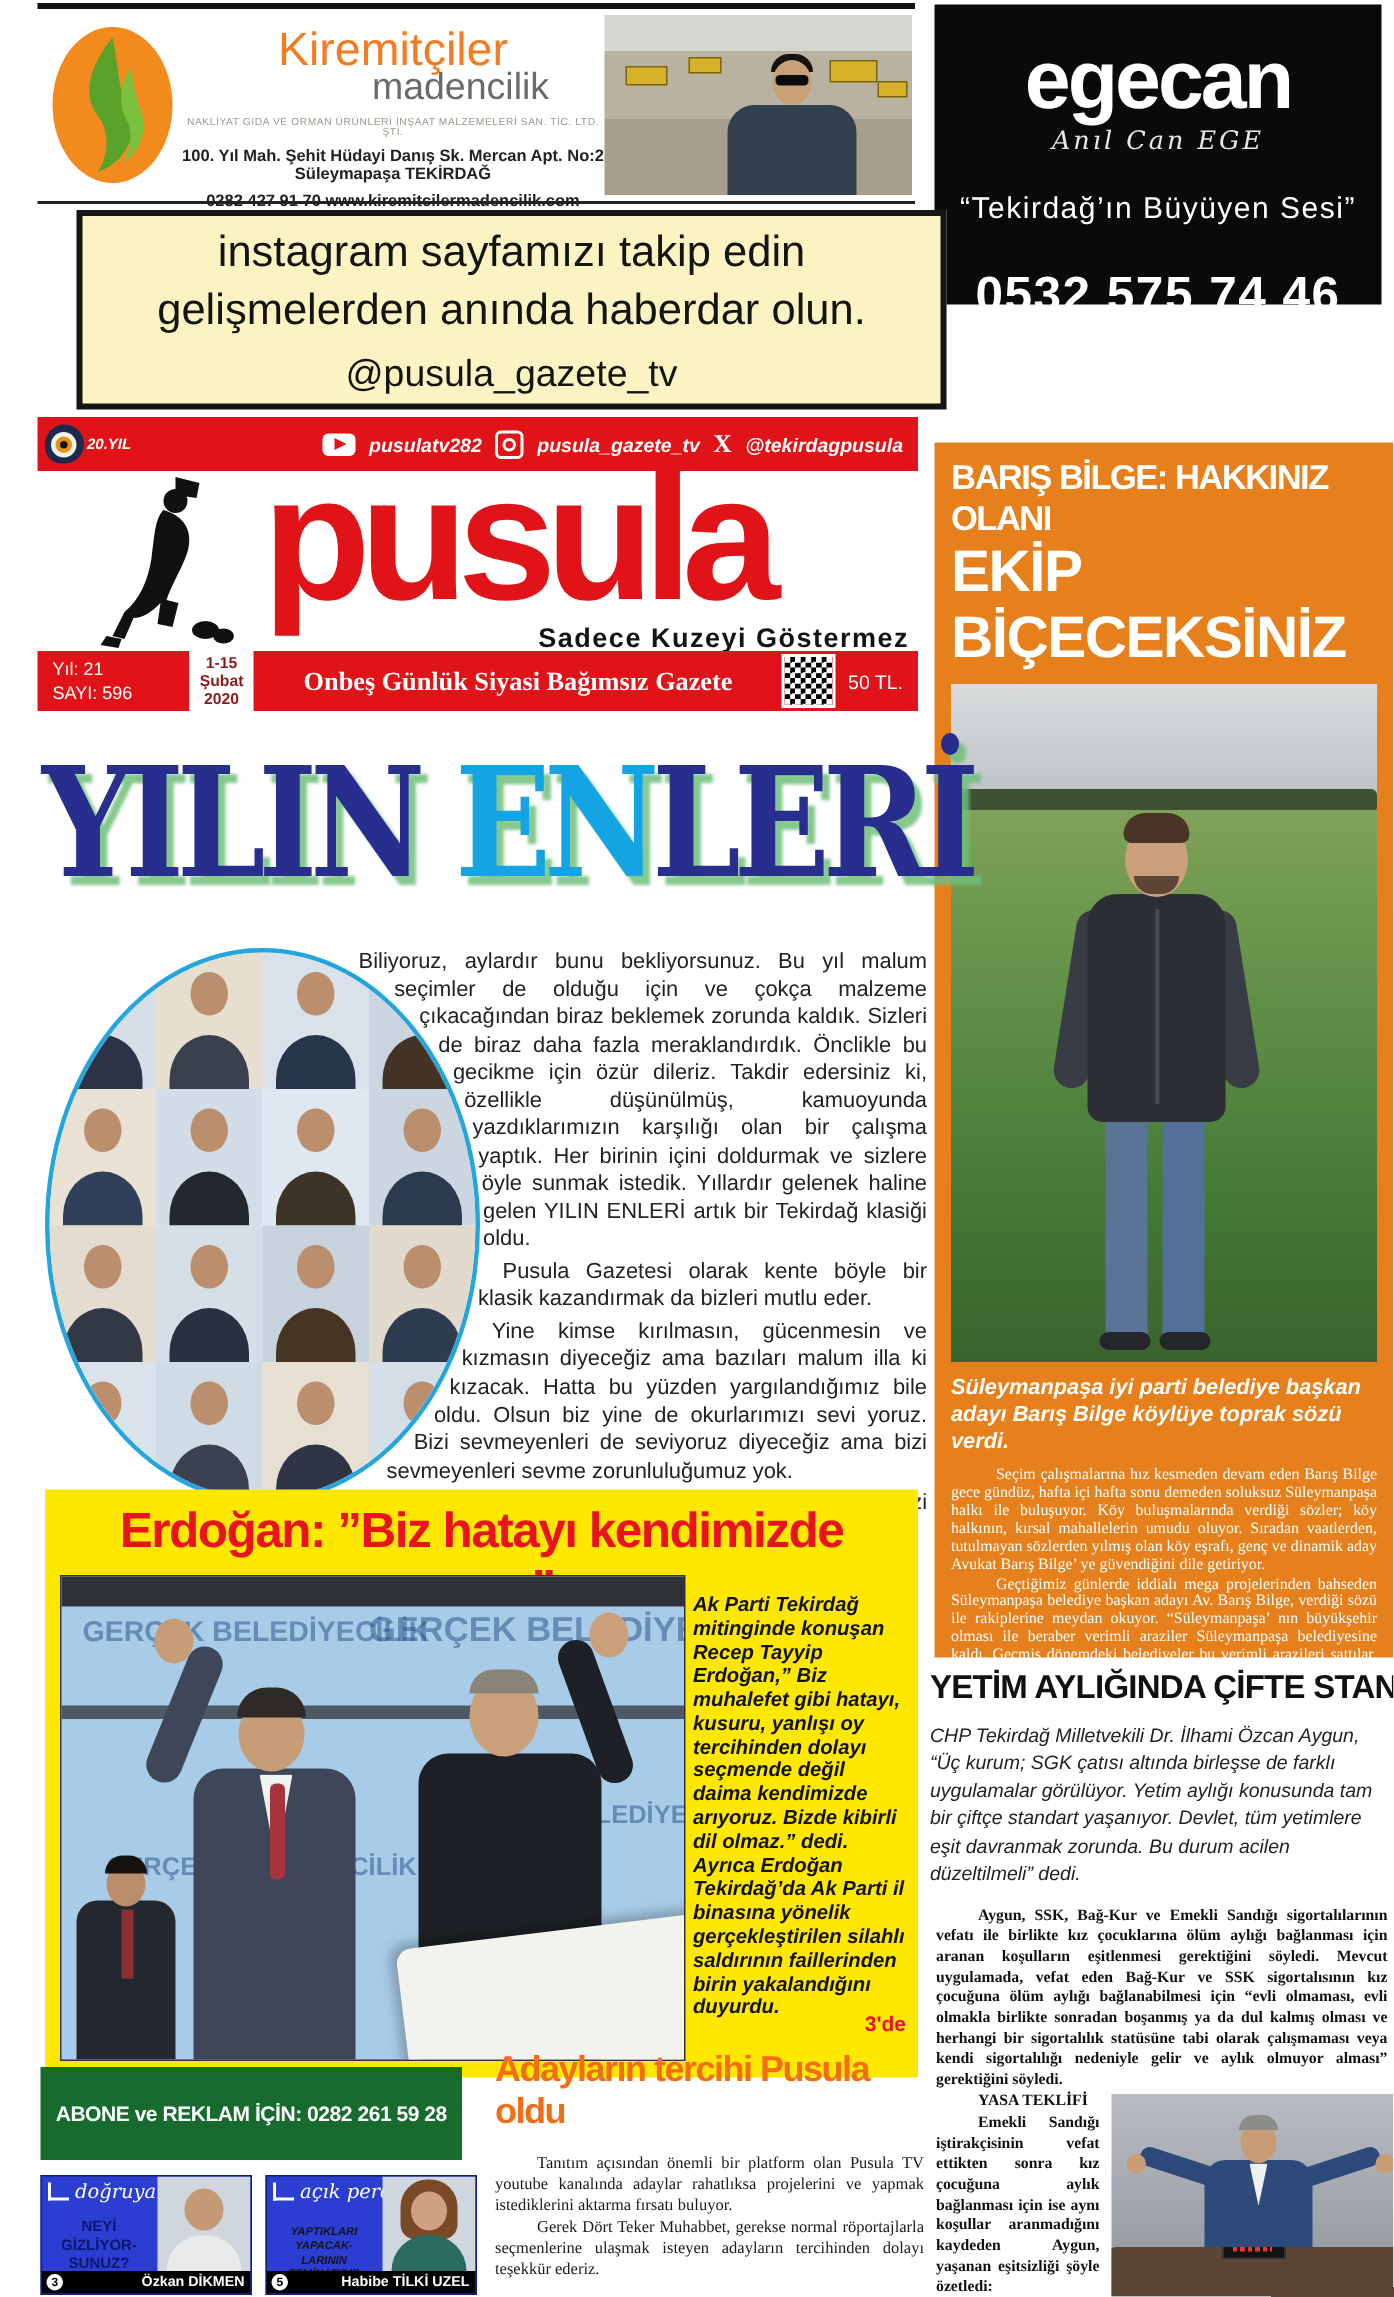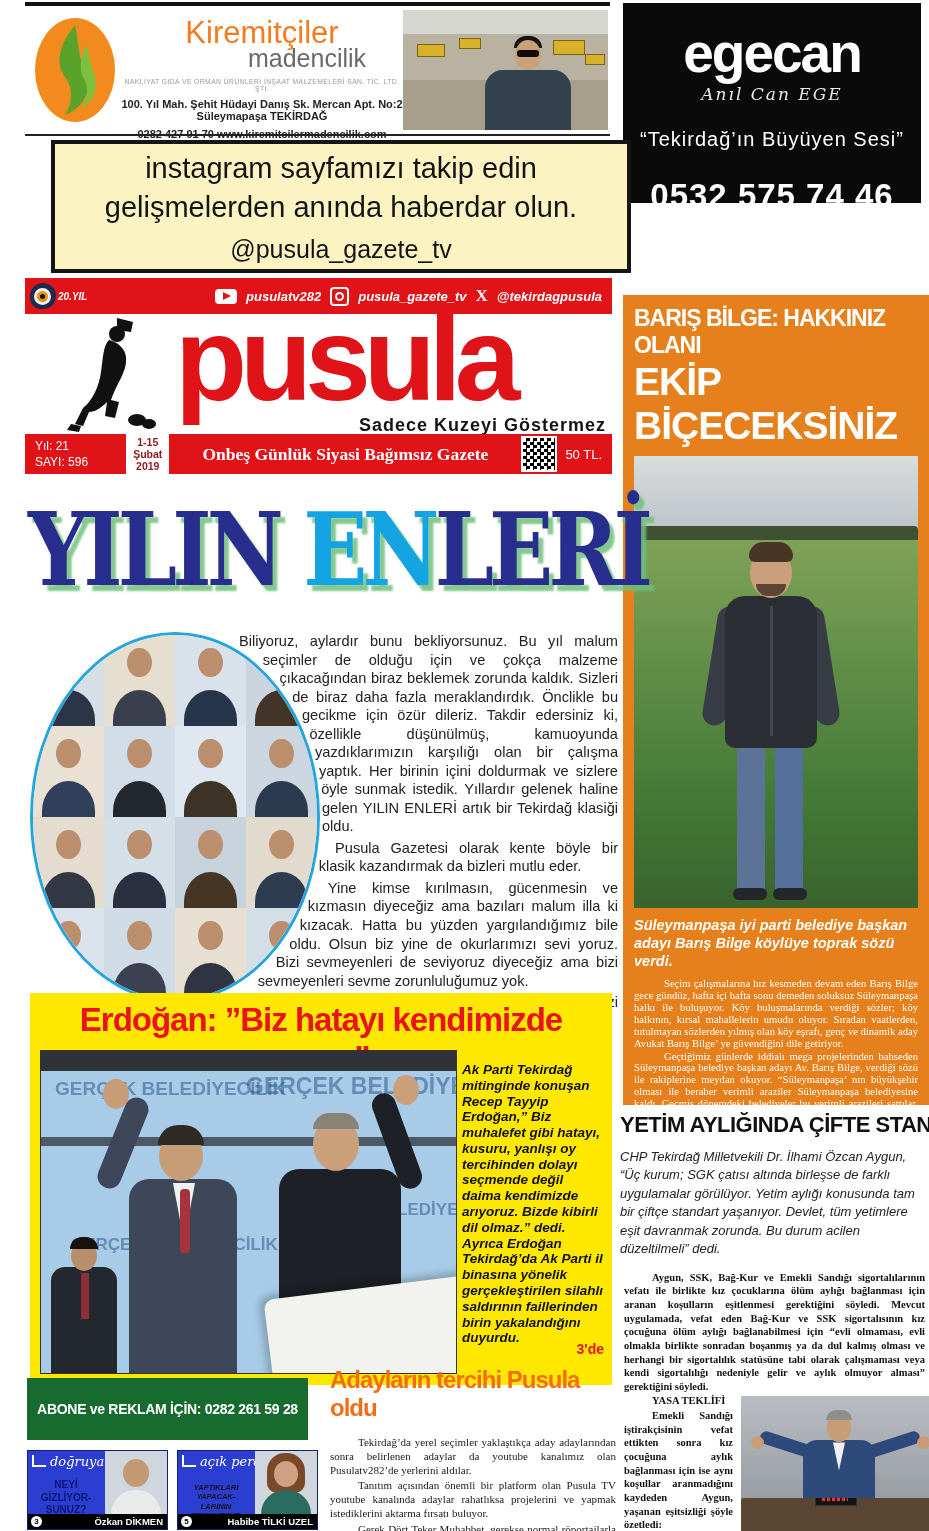--- a/index.html
+++ b/index.html
@@ -276,21 +276,21 @@
       <div class="mh-slogan">Sadece Kuzeyi Göstermez</div>
     </div>
     <div class="mh-bot">
       <div class="mh-yil">
         <div>Yıl: 21</div>
         <div>SAYI: 596</div>
       </div>
       <div class="mh-date">
         <div>1-15</div>
         <div>Şubat</div>
-        <div>2019</div>
+        <div>2020</div>
       </div>
       <div class="mh-sub">Onbeş Günlük Siyasi Bağımsız Gazete</div>
       <div class="qr"></div>
       <div class="mh-price">50 TL.</div>
     </div>
   </div>
 
   <div class="abs bilge">
     <div class="b-kick">BARIŞ BİLGE: HAKKINIZ OLANI</div>
     <div class="b-head">EKİP BİÇECEKSİNİZ</div>
@@ -462,21 +462,20 @@
     </div>
     <div class="name-bar">
       <span class="num">5</span>
       <span class="nm">Habibe TİLKİ UZEL</span>
     </div>
   </div>
 
   <div class="abs pstory">
     <div class="p-head">Adayların tercihi Pusula oldu</div>
     <div class="p-body">
-      <p>Tekirdağ’da yerel seçimler yaklaştıkça aday adaylarından sonra belirlenen adaylar da youtube kanalımız olan Pusulatv282’de yerlerini aldılar.</p>
       <p>Tanıtım açısından önemli bir platform olan Pusula TV youtube kanalında adaylar rahatlıksa projelerini ve yapmak istediklerini aktarma fırsatı buluyor.</p>
       <p>Gerek Dört Teker Muhabbet, gerekse normal röportajlarla seçmenlerine ulaşmak isteyen adayların tercihinden dolayı teşekkür ederiz.</p>
     </div>
   </div>
 
   <div class="abs ystory">
     <div class="yt-head">YETİM AYLIĞINDA ÇİFTE STANDART</div>
     <div class="yt-lead">CHP Tekirdağ Milletvekili Dr. İlhami Özcan Aygun, “Üç kurum; SGK çatısı altında birleşse de farklı uygulamalar görülüyor. Yetim aylığı konusunda tam bir çiftçe standart yaşanıyor. Devlet, tüm yetimlere eşit davranmak zorunda. Bu durum acilen düzeltilmeli” dedi.</div>
     <div class="yt-body">
       <p>Aygun, SSK, Bağ-Kur ve Emekli Sandığı sigortalılarının vefatı ile birlikte kız çocuklarına ölüm aylığı bağlanması için aranan koşulların eşitlenmesi gerektiğini söyledi. Mevcut uygulamada, vefat eden Bağ-Kur ve SSK sigortalısının kız çocuğuna ölüm aylığı bağlanabilmesi için “evli olmaması, evli olmakla birlikte sonradan boşanmış ya da dul kalmış olması ve herhangi bir sigortalılık statüsüne tabi olarak çalışmaması veya kendi sigortalılığı nedeniyle gelir ve aylık olmuyor alması” gerektiğini söyledi.</p>

